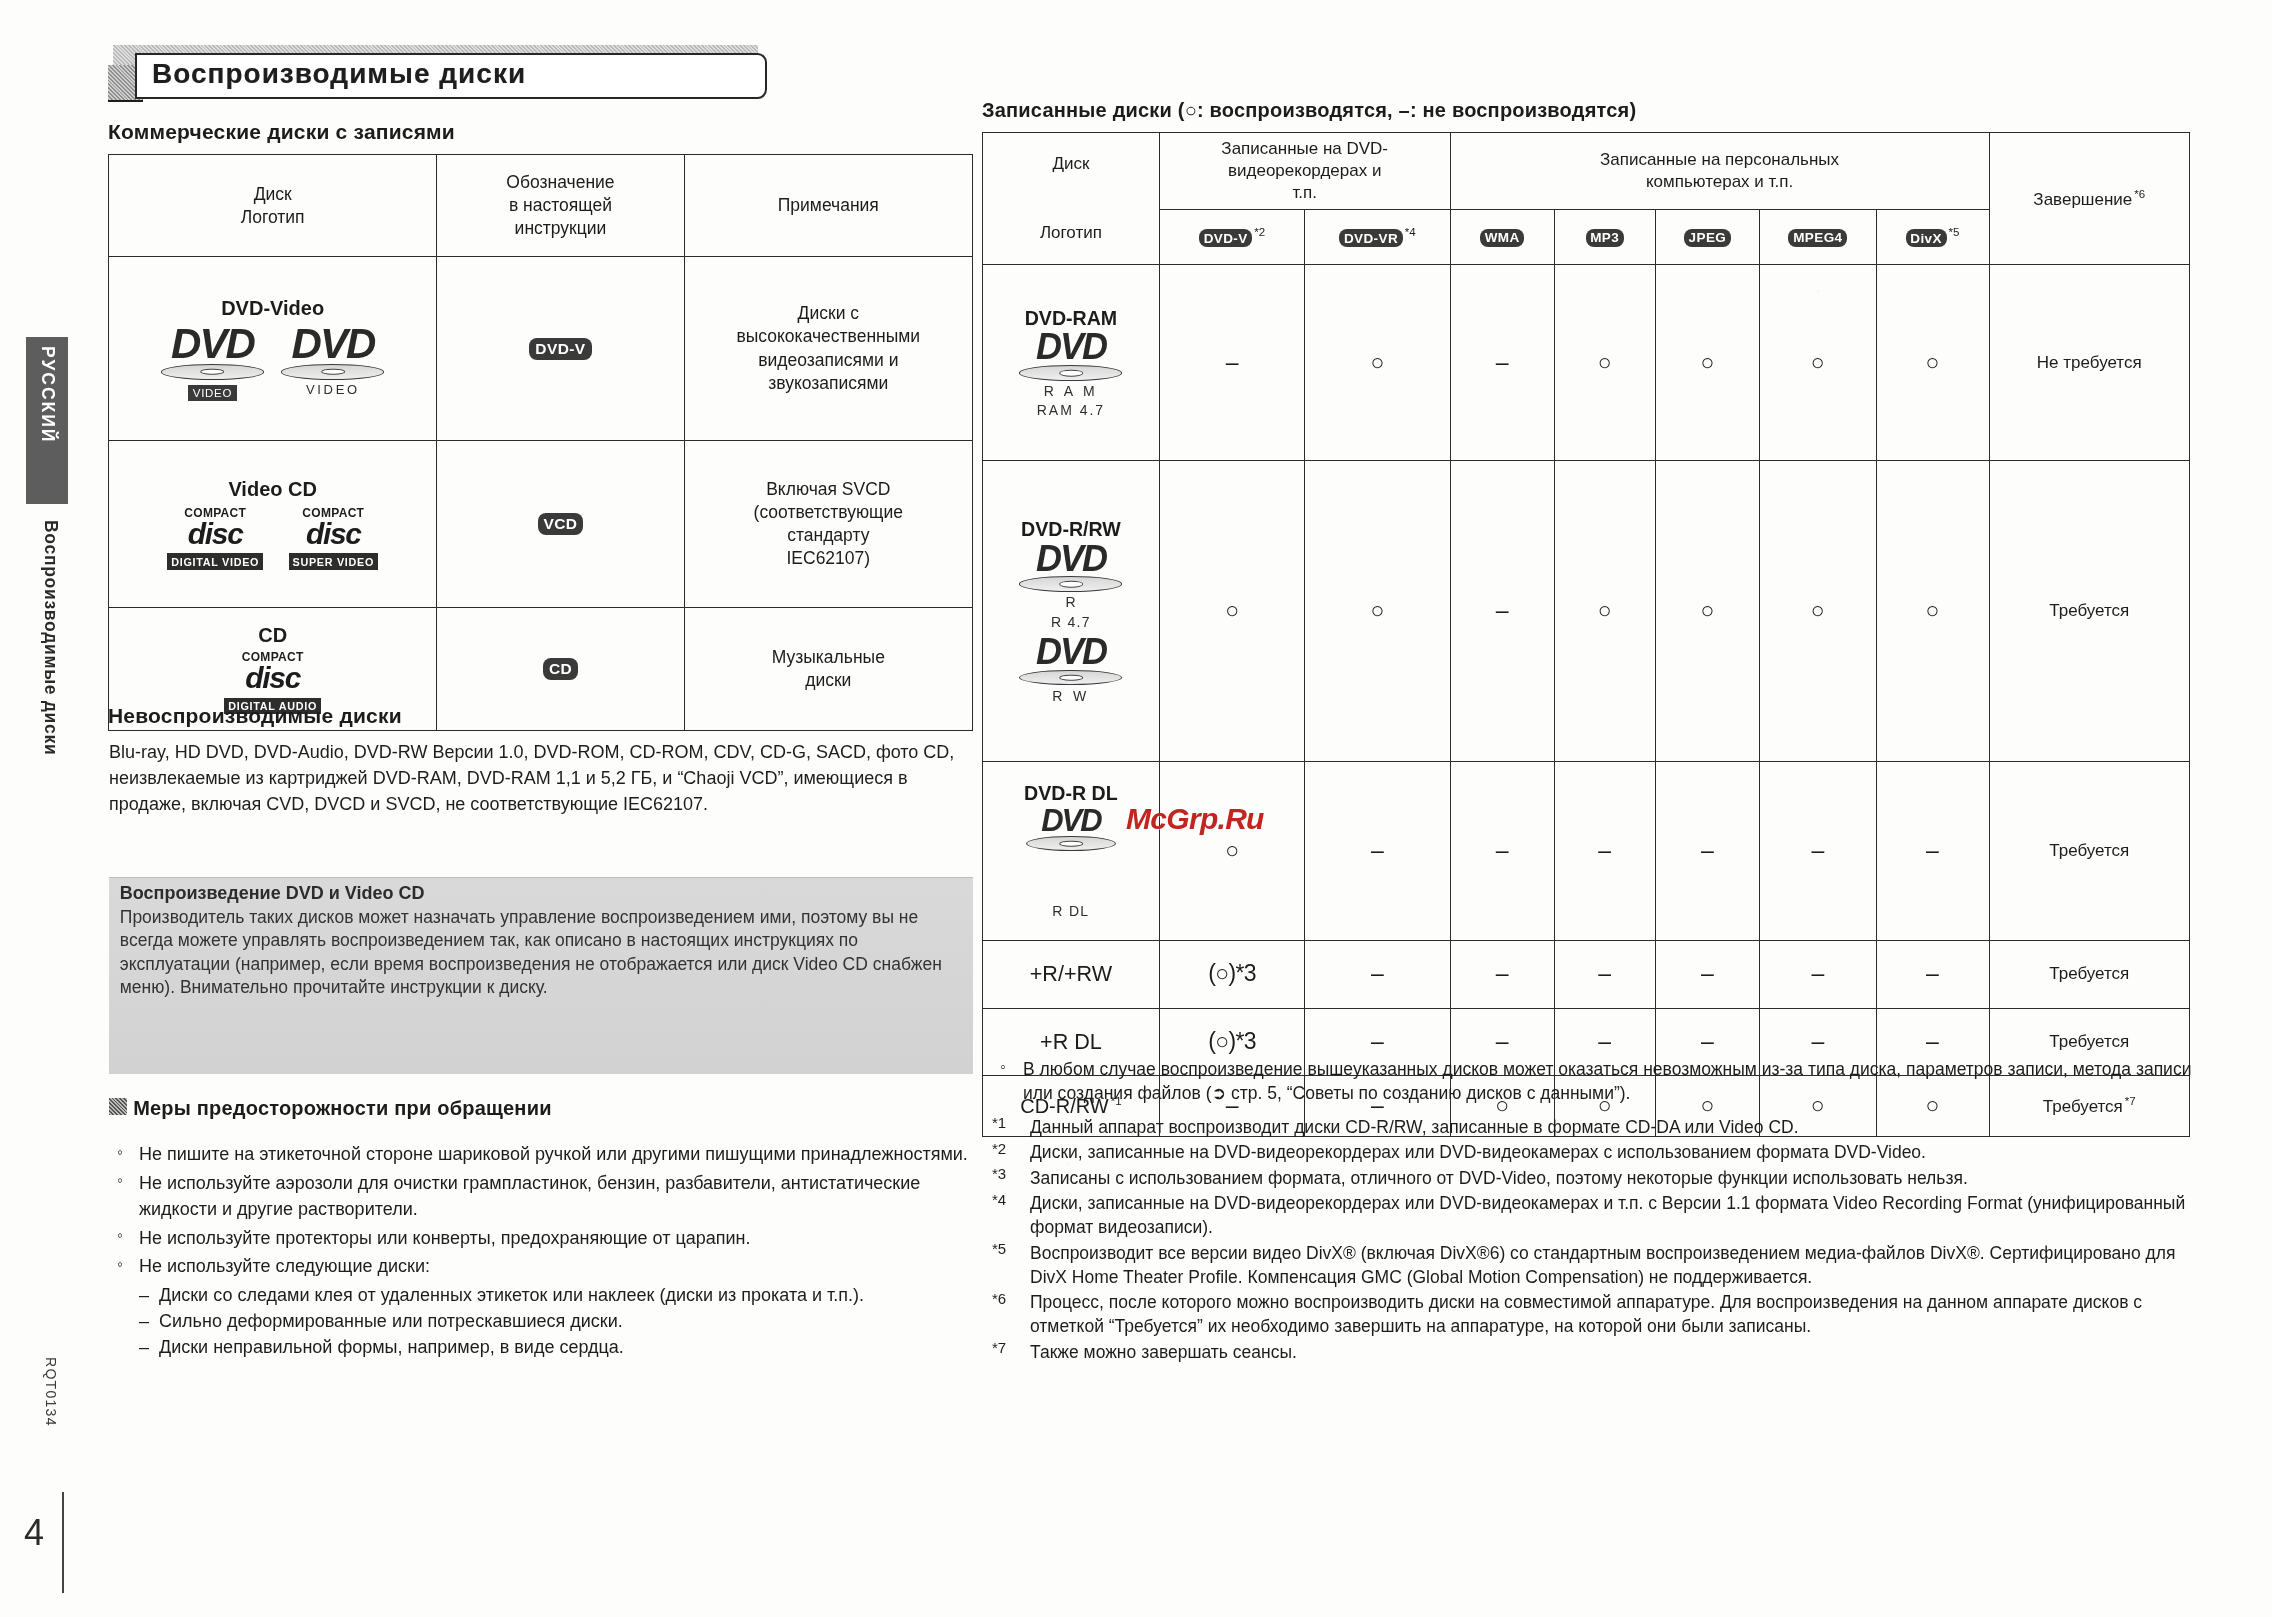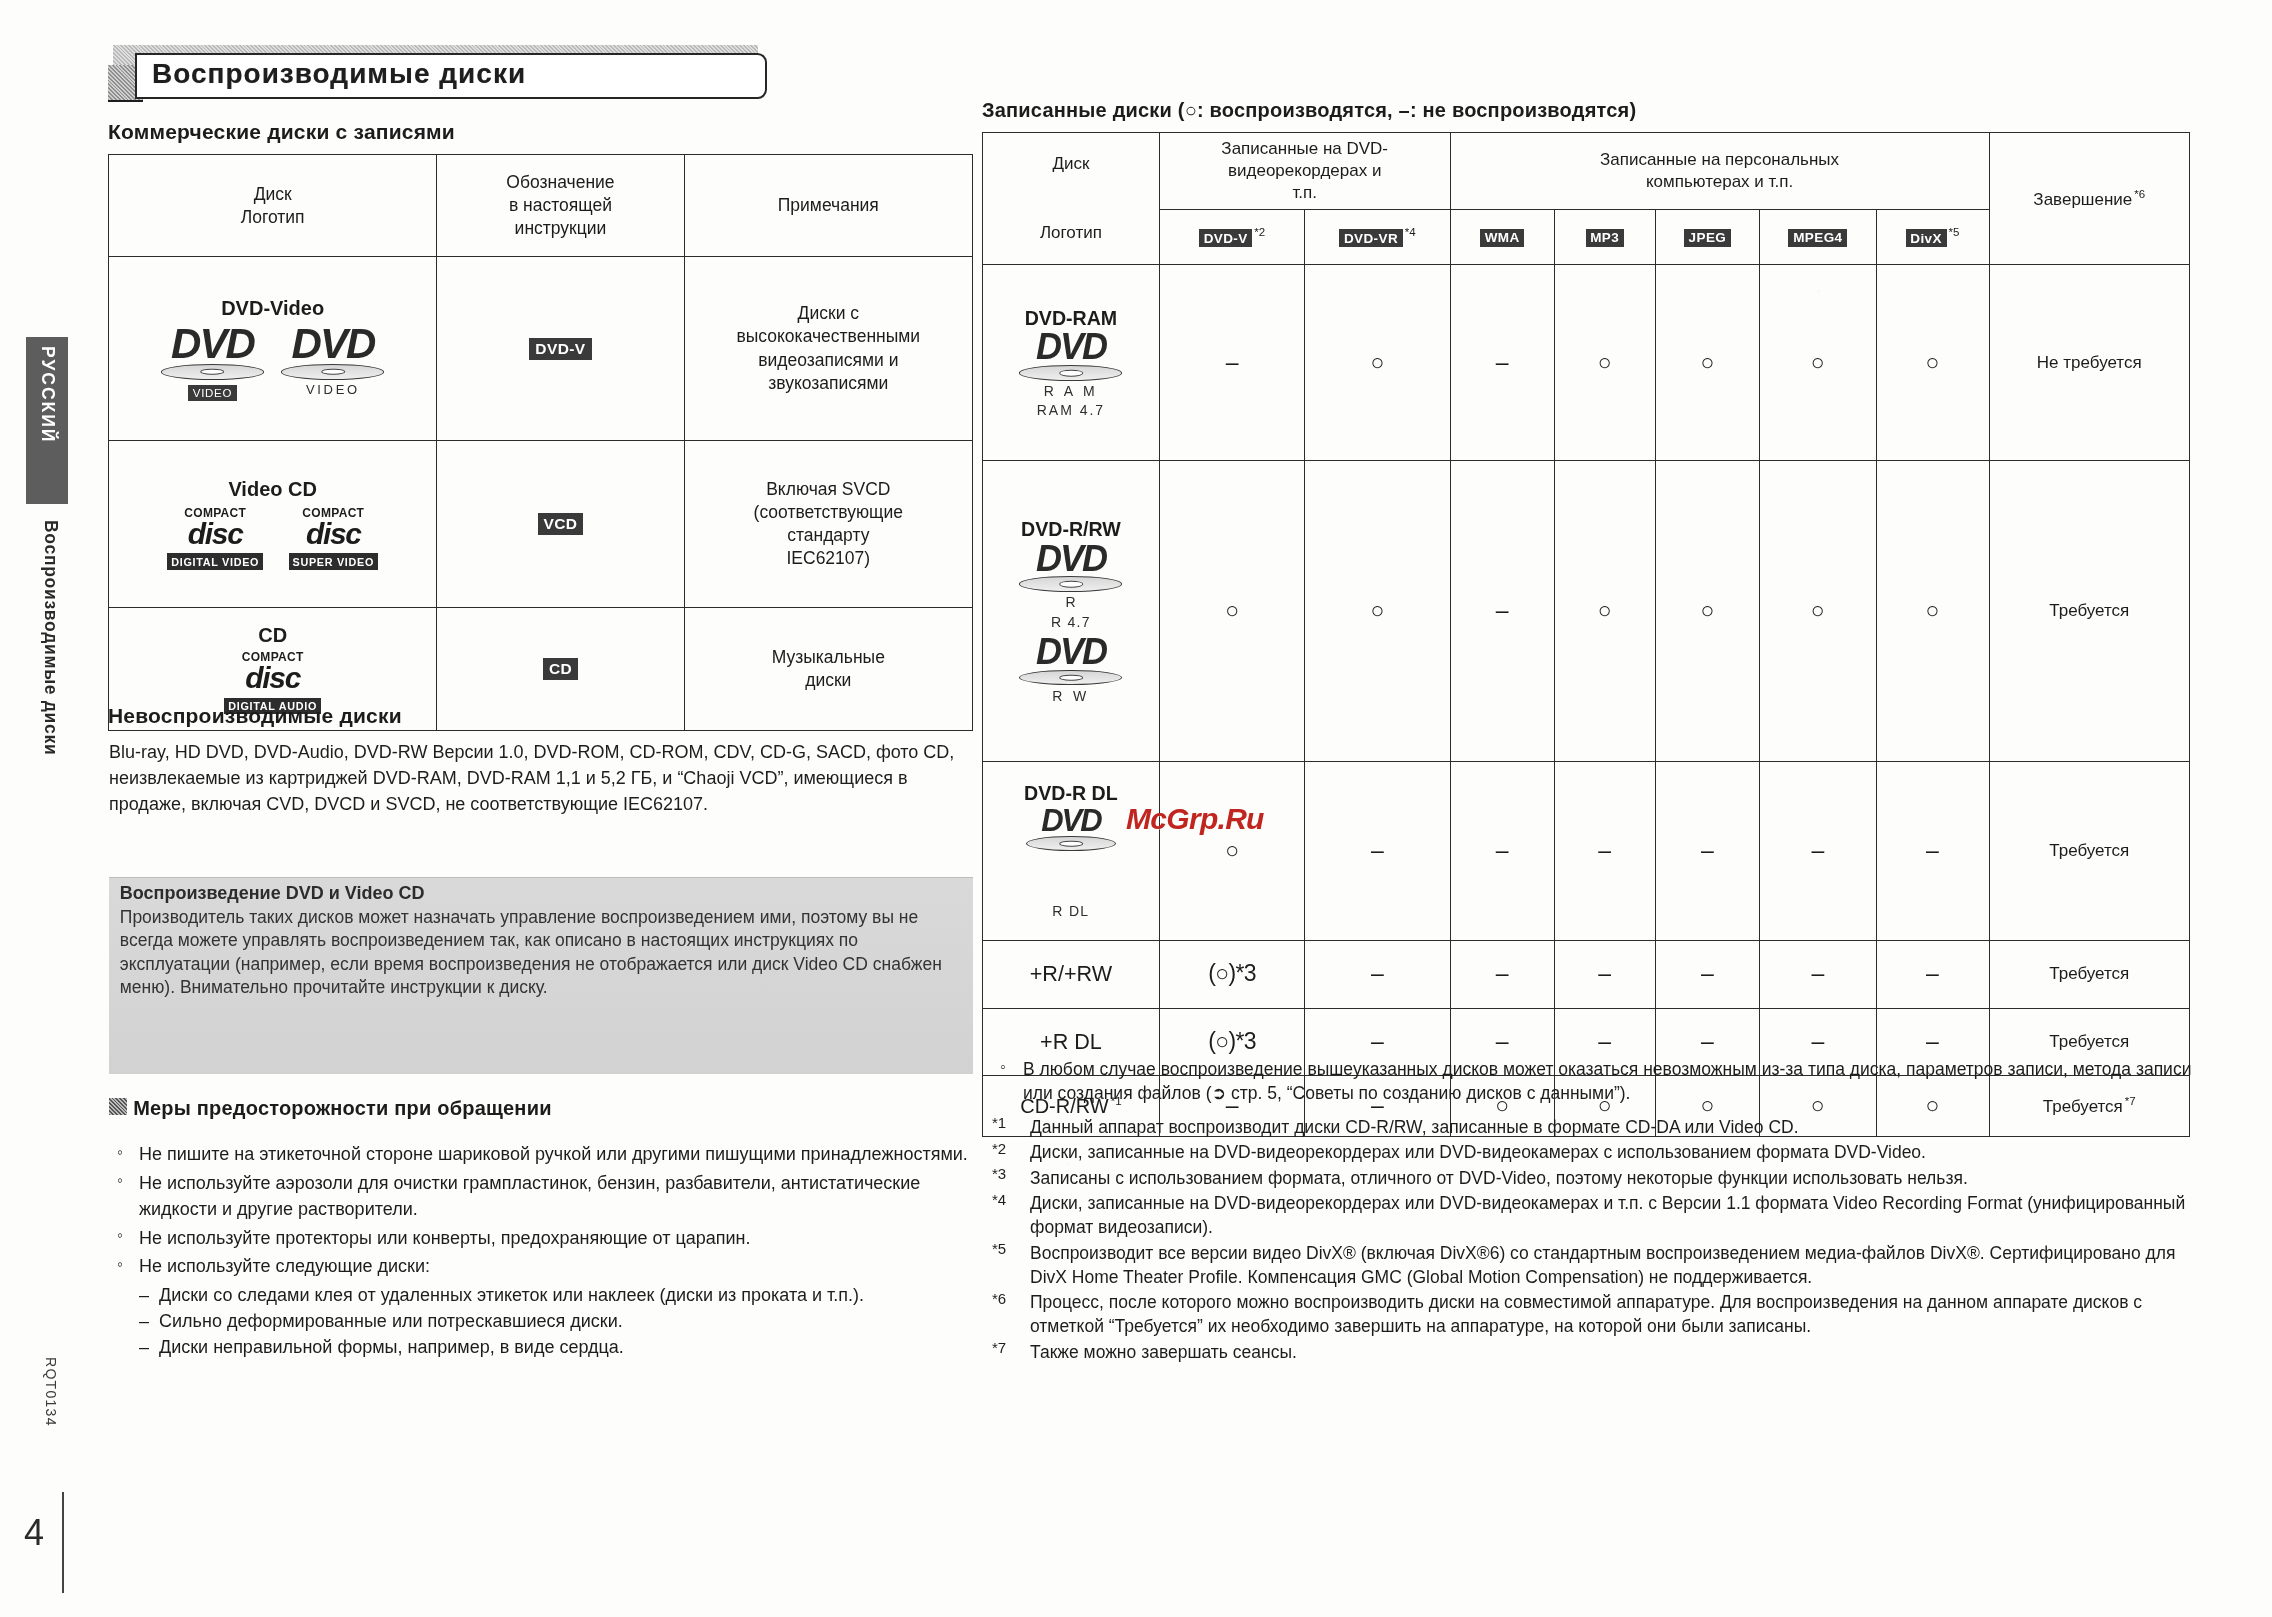--- a/index.html
+++ b/index.html
@@ -73,21 +73,21 @@
   
   .cdlogo{display:inline-block;text-align:center;margin:0 6.7px;}
   .cdlogo .cword{font-size:12px;font-weight:bold;letter-spacing:0.3px;line-height:1;}
   .cdlogo .disc-txt{font-size:30px;font-weight:bold;font-style:italic;
       letter-spacing:-1.3px;line-height:1;}
   .cdlogo .cband{background:#2d2d2d;color:#fff;font-size:10.8px;font-weight:bold;
       letter-spacing:0.7px;padding:1.3px 4px;display:inline-block;margin-top:2px;}
 
   
   .chip{display:inline-block;background:#3a3a3a;color:#fff;font-weight:bold;
-      padding:2px 6px;letter-spacing:0.4px;border-radius:0;
+      padding:2px 6px;letter-spacing:0.4px;border-radius:8px;
       font-size:15.5px;line-height:1.15;}
   .chip.sm{font-size:13.5px;padding:1.3px 4.7px;}
   .sup{font-size:11.5px;vertical-align:super;color:#1c1c1c;margin-left:2px;}
 
   
   #recorded{left:982px;top:132px;width:1208px;}
   #recorded td,#recorded th{font-size:17px;line-height:1.3;padding:4.7px 2.7px;}
   #recorded .mark{font-size:23px;}
   .pcirc{font-size:21.6px;letter-spacing:-0.7px;}
 

